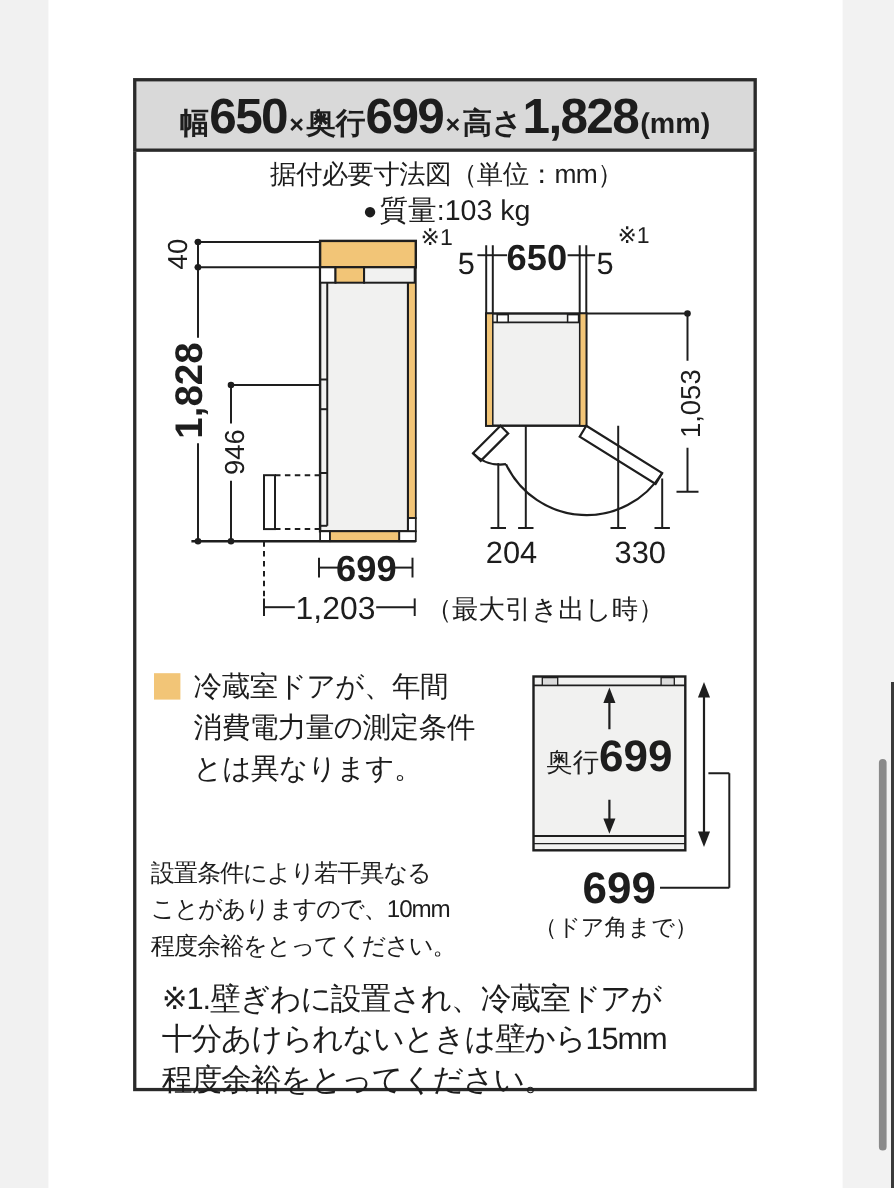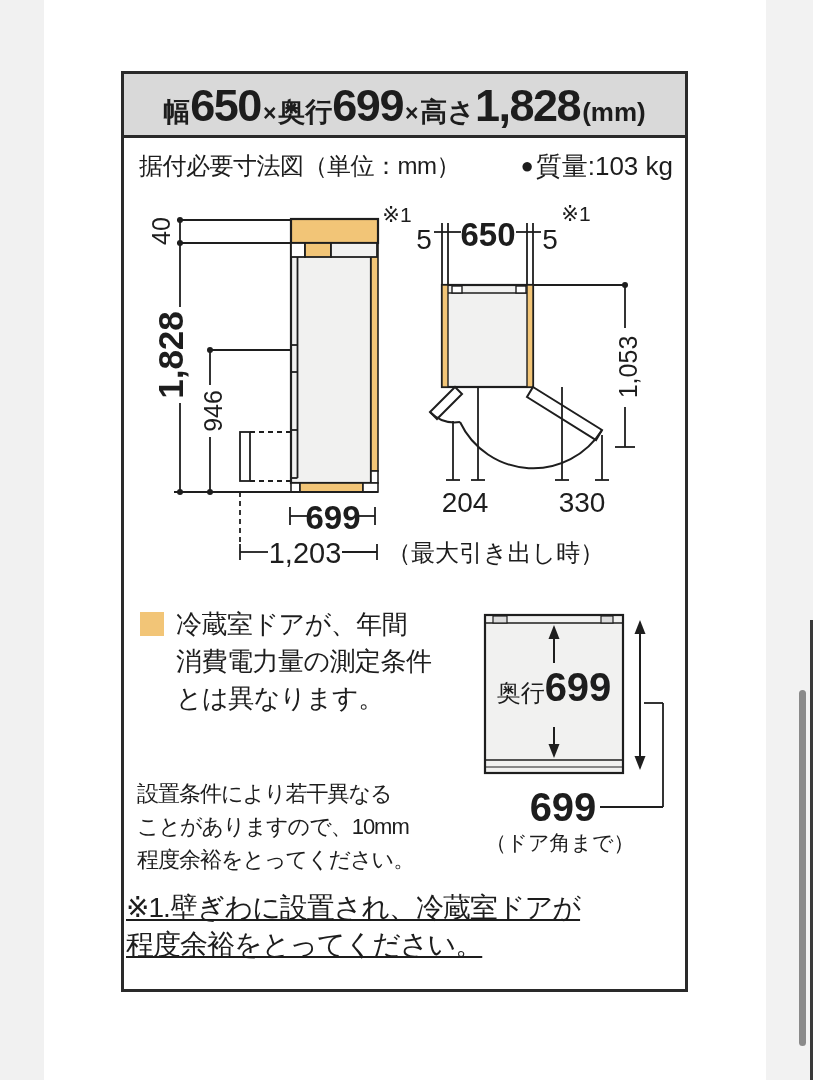--- a/index.html
+++ b/index.html
@@ -14,30 +14,30 @@
         border:3px solid #2a2a2a;box-sizing:border-box;}
   .header-band{position:absolute;left:121px;top:71px;width:567px;height:67px;background:#d9d9d9;
         border:3px solid #2a2a2a;box-sizing:border-box;display:flex;align-items:baseline;
         justify-content:center;padding-top:9px;}
   .header-band span{line-height:1;}
   .h-label{font-size:27px;font-weight:700;}
   .h-big{font-size:45px;font-weight:700;letter-spacing:-1.5px;}
   .h-x{font-size:23px;font-weight:700;margin:0 2px;}
   .h-unit{font-size:26px;font-weight:700;margin-left:2px;}
   .info-row{position:absolute;left:139px;top:142px;width:534px;height:48px;display:flex;
-        align-items:center;justify-content:space-between;}
+        align-items:center;justify-content:space-between;flex-direction:column;}
   .info-title{font-size:24px;letter-spacing:-0.5px;}
   .info-mass{font-size:26px;display:flex;align-items:center;}
   .info-bullet{font-size:22px;margin-right:2px;}
   svg text{font-family:"Liberation Sans","DejaVu Sans",sans-serif;fill:#1d1d1d;}
   .legend-swatch{position:absolute;left:140px;top:612px;width:24px;height:24px;background:#f2c577;}
   .text-block{position:absolute;}
   .legend-text{left:176px;top:606px;font-size:26px;line-height:37px;letter-spacing:-0.5px;}
   .note-text{left:137px;top:777px;font-size:22px;line-height:33px;letter-spacing:-1px;}
-  .footnote-text{left:126px;top:889px;font-size:28px;line-height:37px;letter-spacing:-1px;text-decoration:underline;}
+  .footnote-text{left:147px;top:889px;font-size:28px;line-height:37px;letter-spacing:-1px;}
 </style>
 </head>
 <body>
 
 <div class="page">
   <div class="side-strip strip-left"></div>
   <div class="side-strip strip-right"></div>
   <div class="right-edge"></div>
   <div class="scroll-thumb"></div>
 
@@ -177,20 +177,21 @@
     <div>消費電力量の測定条件</div>
     <div>とは異なります。</div>
   </div>
   <div class="text-block note-text">
     <div>設置条件により若干異なる</div>
     <div>ことがありますので、10mm</div>
     <div>程度余裕をとってください。</div>
   </div>
   <div class="text-block footnote-text">
     <div>※1.壁ぎわに設置され、冷蔵室ドアが</div>
+    <div>十分あけられないときは壁から15mm</div>
     <div>程度余裕をとってください。</div>
   </div>
 
   <svg style="position:absolute;left:460px;top:600px;" width="228" height="270" viewBox="0 0 228 270">
     <g stroke="#1e1e1e" stroke-width="1.8" fill="none">
       <rect x="25" y="15" width="138" height="158" fill="#f1f1f0" stroke-width="2.2"></rect>
       <line x1="25" y1="23" x2="163" y2="23" stroke-width="1.6"></line>
       <rect x="33" y="16" width="14" height="7" fill="#dcdcdc" stroke-width="1.2"></rect>
       <rect x="141" y="16" width="12" height="7" fill="#dcdcdc" stroke-width="1.2"></rect>
       <line x1="25" y1="160" x2="163" y2="160" stroke-width="1.6"></line>

